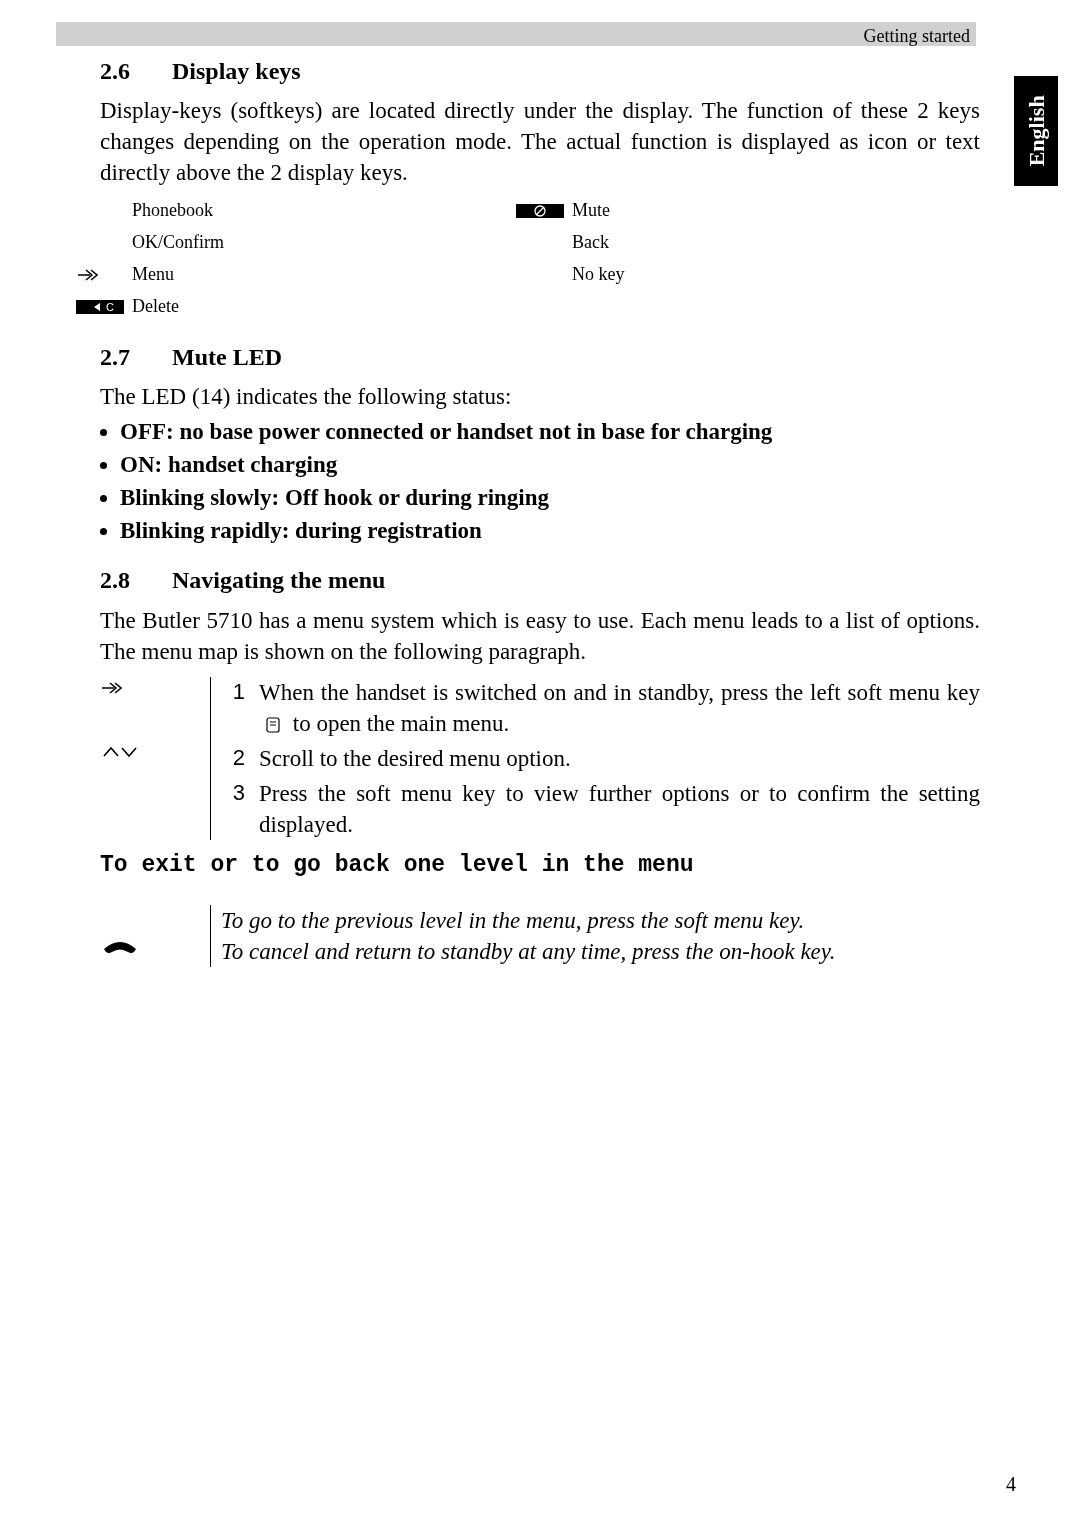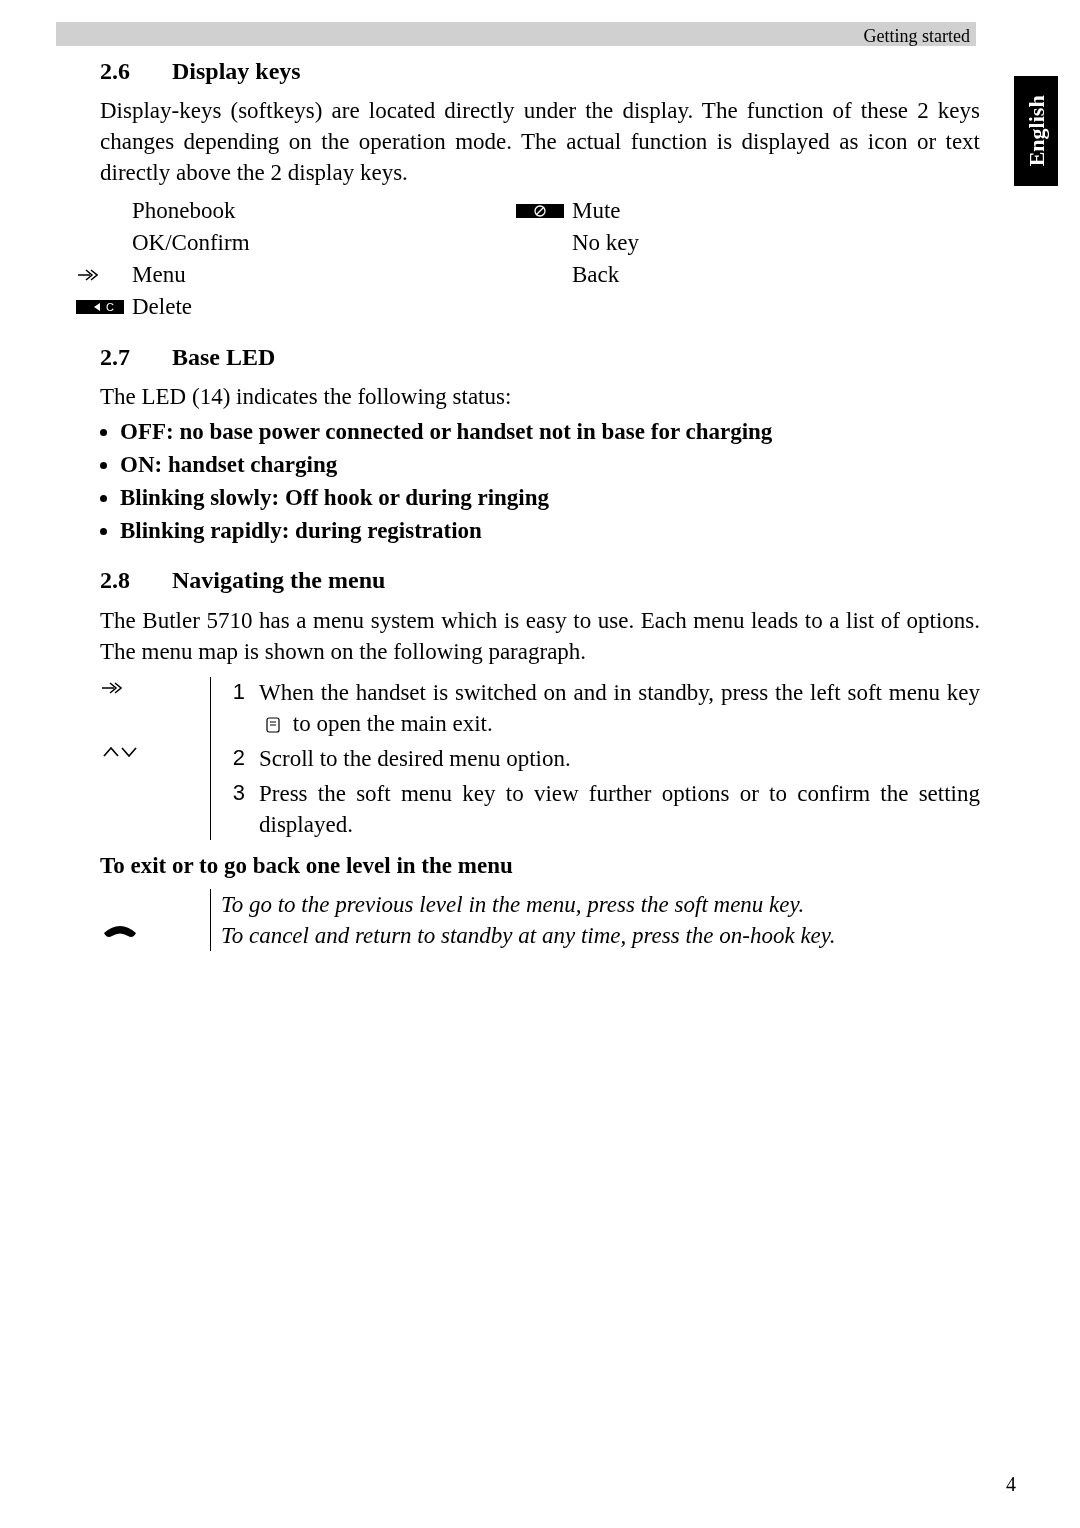--- a/index.html
+++ b/index.html
@@ -69,30 +69,30 @@
       display: flex;
       align-items: center;
       height: 32px;
     }
     .key-icon {
       width: 56px;
       display: flex;
       justify-content: flex-start;
       align-items: center;
     }
-    .key-label { font-size: 23px; }
+    .key-label { font-size: 18px; }
     .bullets { margin-top: 4px; font-weight: bold; }
     .bullets li { list-style: disc; margin-left: 20px; margin-bottom: 2px; }
     .sec { margin-bottom: 18px; }
     .nav-vbar {
       border-left: 1.6px solid #000;
       padding-left: 10px;
     }
     .nav-num { font-family: Arial, sans-serif; font-size: 22px; text-align: right; }
-    .subhead { font-weight: bold; margin-top: 10px; margin-bottom: 8px; }
+    .subhead { font-weight: bold; margin-top: 10px; margin-bottom: 24px; font-family: Liberation Mono, monospace; }
     .footer-num {
       position: absolute;
       bottom: 30px;
       right: 64px;
       font-size: 20px;
     }
     
     .inline-icon { display: inline-block; vertical-align: middle; }
     svg { display: block; }
   </style>
@@ -148,33 +148,33 @@
               <svg width="48" height="18" viewBox="0 0 48 18">
                   <rect x="0" y="2" width="48" height="14" fill="#000"></rect>
                   <ellipse cx="24" cy="9" rx="5" ry="5" fill="none" stroke="#fff" stroke-width="1.3"></ellipse>
                   <line x1="20" y1="13" x2="28" y2="5" stroke="#fff" stroke-width="1.3"></line>
                 </svg>
             </span>
             <span class="key-label">Mute</span>
           </div>
           <div class="key-row">
             <span class="key-icon"></span>
+            <span class="key-label">Back</span>
+          </div>
+          <div class="key-row">
+            <span class="key-icon"></span>
             <span class="key-label">No key</span>
           </div>
-          <div class="key-row">
-            <span class="key-icon"></span>
-            <span class="key-label">Back</span>
-          </div>
         </div>
       </div>
     </div>
   </div>
 
   <div class="sec">
-    <h2><span class="num">2.7</span><span>Base LED</span></h2>
+    <h2><span class="num">2.7</span><span>Mute LED</span></h2>
     <p class="body">The LED (14) indicates the following status:</p>
     <ul class="bullets">
       <li>OFF: no base power connected or handset not in base for charging</li>
       <li>ON: handset charging</li>
       <li>Blinking slowly: Off hook or during ringing</li>
       <li>Blinking rapidly: during registration</li>
     </ul>
   </div>
 
   <div class="sec">
@@ -201,21 +201,21 @@
           <div class="nav-num">1</div>
           <div style="text-align:justify;">
             <span>When the handset is switched on and in standby, press the left soft menu key</span>
             <span class="inline-icon" style="margin:0 6px;">
               <svg width="16" height="18" viewBox="0 0 16 18">
                   <rect x="2" y="2" width="12" height="14" rx="2" fill="none" stroke="#000" stroke-width="1.2"></rect>
                   <line x1="5" y1="6" x2="11" y2="6" stroke="#000" stroke-width="1"></line>
                   <line x1="5" y1="9" x2="11" y2="9" stroke="#000" stroke-width="1"></line>
                 </svg>
             </span>
-            <span>to open the main exit.</span>
+            <span>to open the main menu.</span>
           </div>
           <div class="nav-num">2</div>
           <div>Scroll to the desired menu option.</div>
           <div class="nav-num">3</div>
           <div style="text-align:justify;">Press the soft menu key to view further options or to confirm the setting displayed.</div>
         </div>
       </div>
     </div>
 
     <p class="subhead">To exit or to go back one level in the menu</p>

